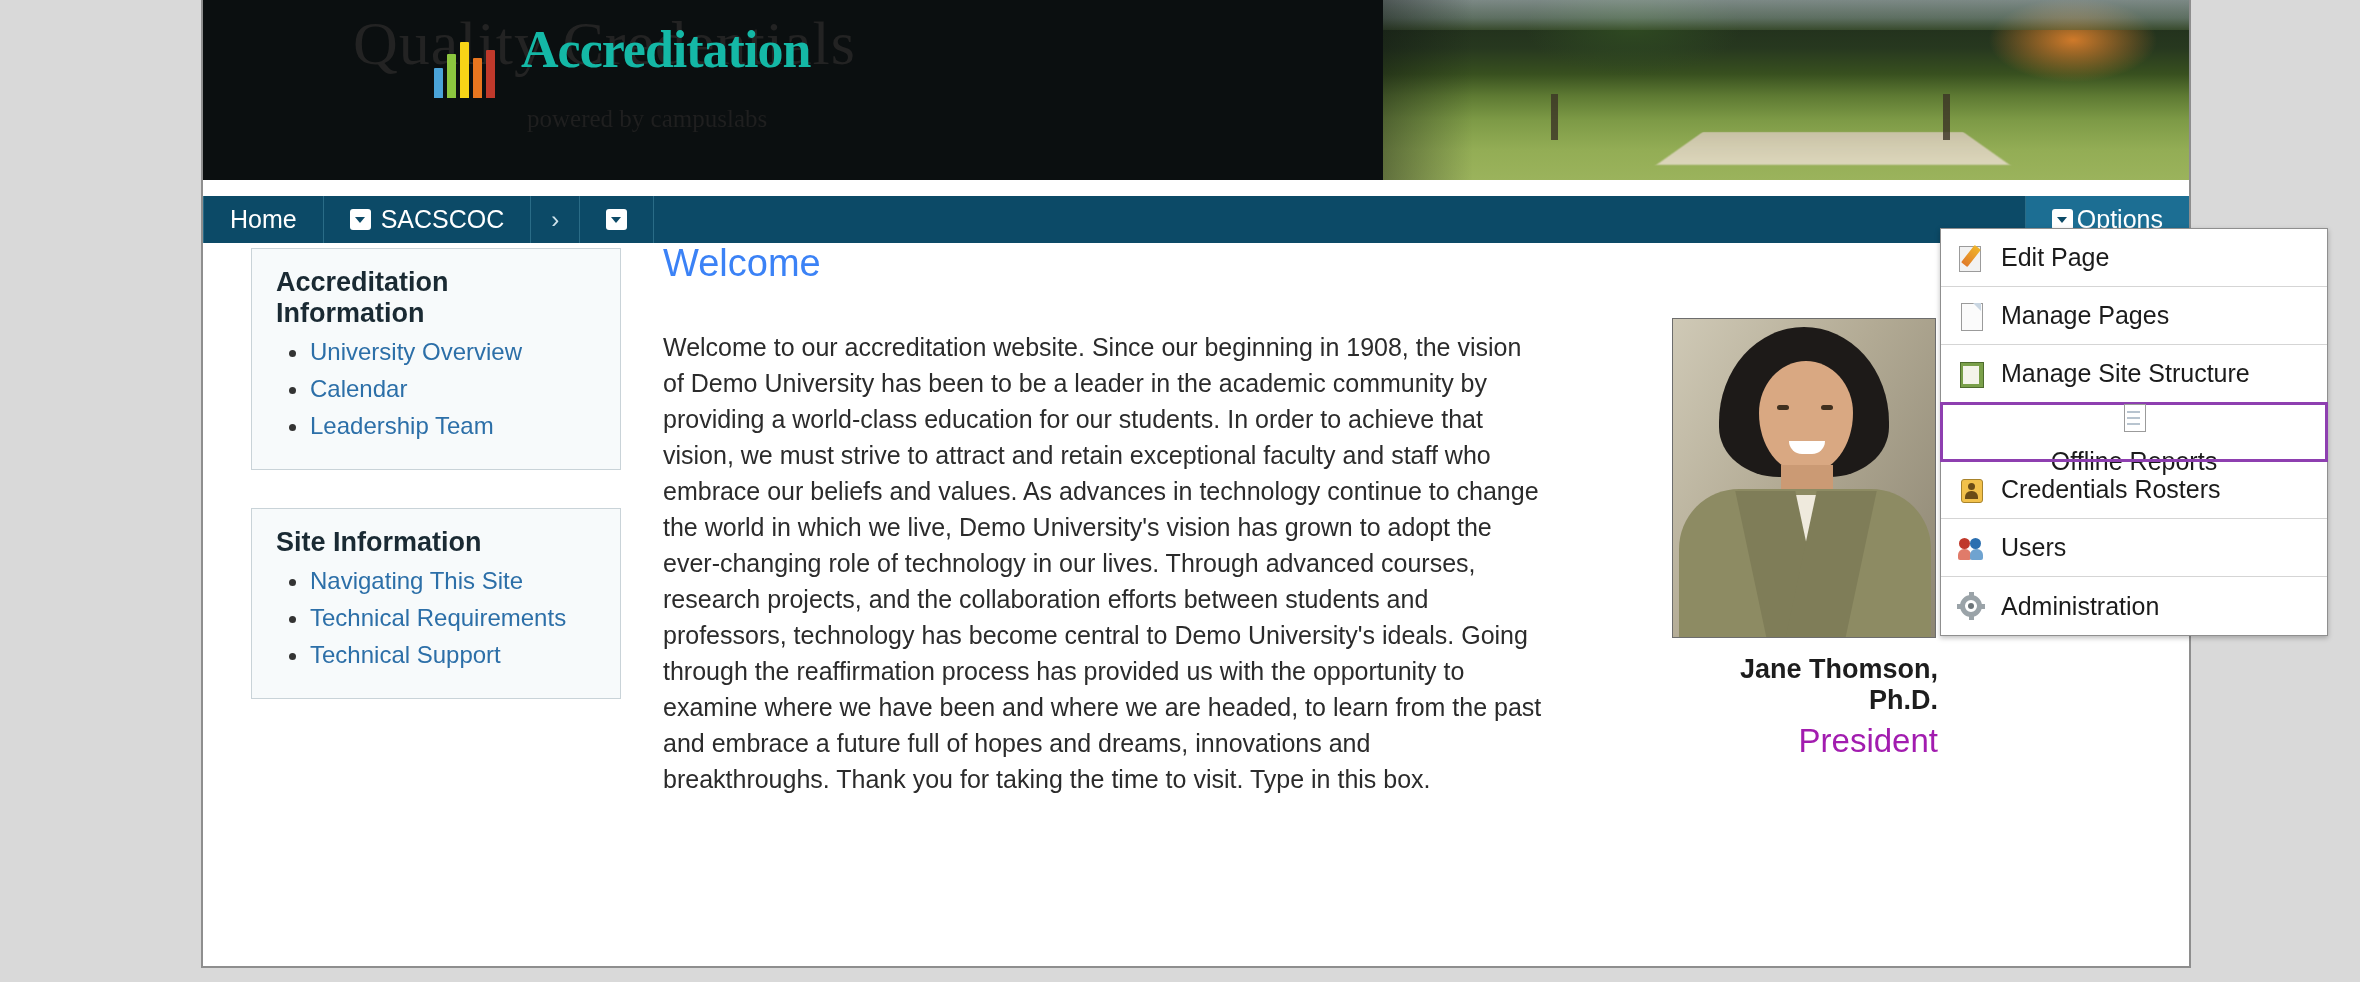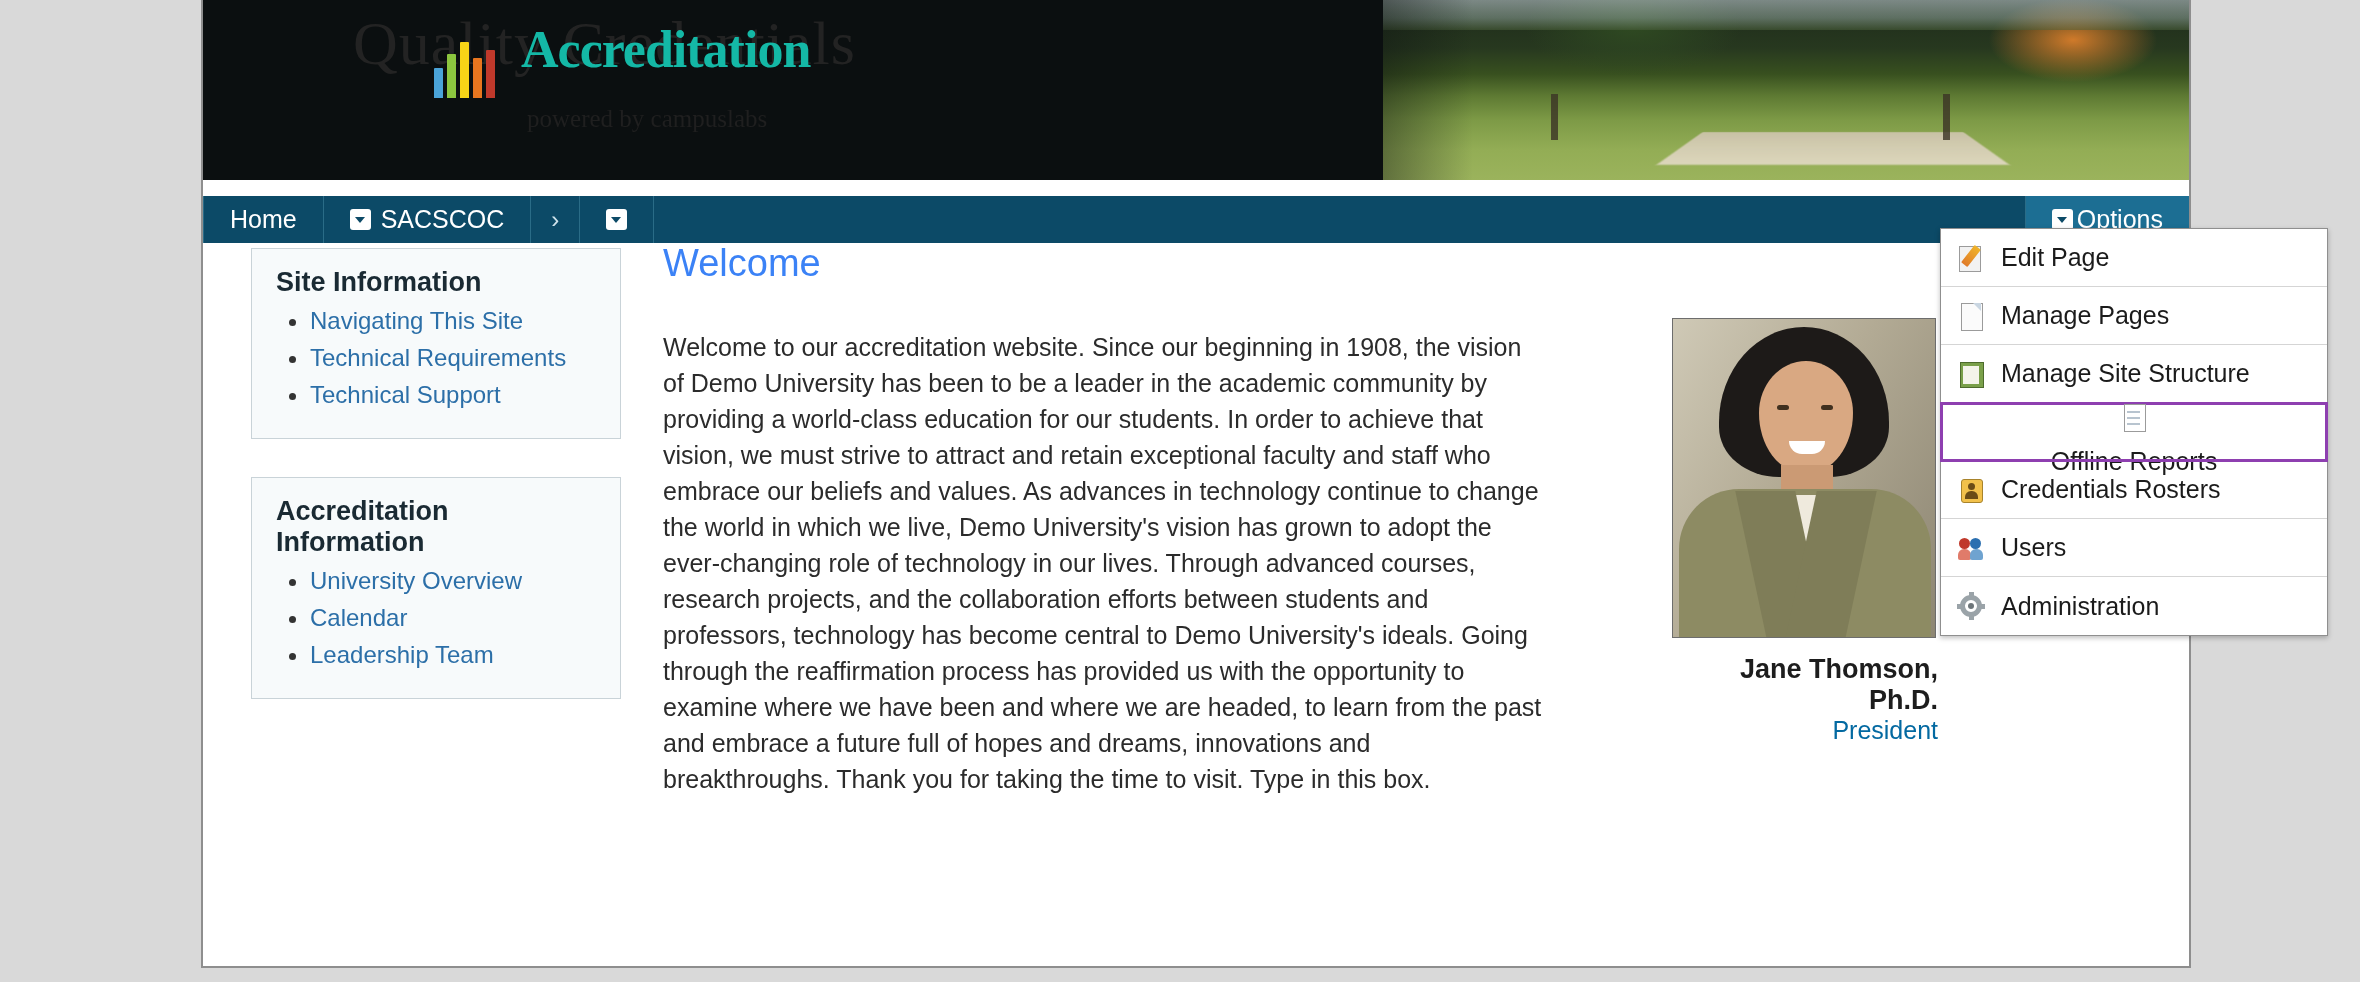--- a/index.html
+++ b/index.html
@@ -275,22 +275,23 @@
     background: #7f7d58;
     transform: skewX(-12deg);
   }
   #president-name {
     margin-top: 16px;
     font-size: 27px;
     font-weight: 700;
     color: #1d1d1d;
   }
   #president-role {
-    font-size: 25px;
-    color: #0369a1;
+    margin-top: 6px;
+    font-size: 33px;
+    color: #a21caf;
   }
 
   
   #options-menu {
     position: absolute;
     left: 1940px;
     top: 228px;
     width: 386px;
     background: #ffffff;
     border: 1px solid #8f8f8f;
@@ -447,45 +448,45 @@
         <span class="caret-box"></span>
         <span>Options</span>
       </div>
     </div>
 
     <div id="content">
 
       <div id="sidebar">
 
         <div class="panel">
+          <h3>Accreditation Information</h3>
+          <ul>
+            <li>
+              <a href="#">University Overview</a>
+            </li>
+            <li>
+              <a href="#">Calendar</a>
+            </li>
+            <li>
+              <a href="#">Leadership Team</a>
+            </li>
+          </ul>
+        </div>
+
+        <div class="panel">
           <h3>Site Information</h3>
           <ul>
             <li>
               <a href="#">Navigating This Site</a>
             </li>
             <li>
               <a href="#">Technical Requirements</a>
             </li>
             <li>
               <a href="#">Technical Support</a>
-            </li>
-          </ul>
-        </div>
-
-        <div class="panel">
-          <h3>Accreditation Information</h3>
-          <ul>
-            <li>
-              <a href="#">University Overview</a>
-            </li>
-            <li>
-              <a href="#">Calendar</a>
-            </li>
-            <li>
-              <a href="#">Leadership Team</a>
             </li>
           </ul>
         </div>
 
       </div>
 
       <div id="main">
         <h1 id="welcome-title">Welcome</h1>
         <div id="welcome-body">Welcome to our accreditation website. Since our beginning in 1908, the vision of Demo University has been to be a leader in the academic community by providing a world-class education for our students. In order to achieve that vision, we must strive to attract and retain exceptional faculty and staff who embrace our beliefs and values. As advances in technology continue to change the world in which we live, Demo University's vision has grown to adopt the ever-changing role of technology in our lives. Through advanced courses, research projects, and the collaboration efforts between students and professors, technology has become central to Demo University's ideals. Going through the reaffirmation process has provided us with the opportunity to examine where we have been and where we are headed, to learn from the past and embrace a future full of hopes and dreams, innovations and breakthroughs. Thank you for taking the time to visit. Type in this box.</div>
       </div>

